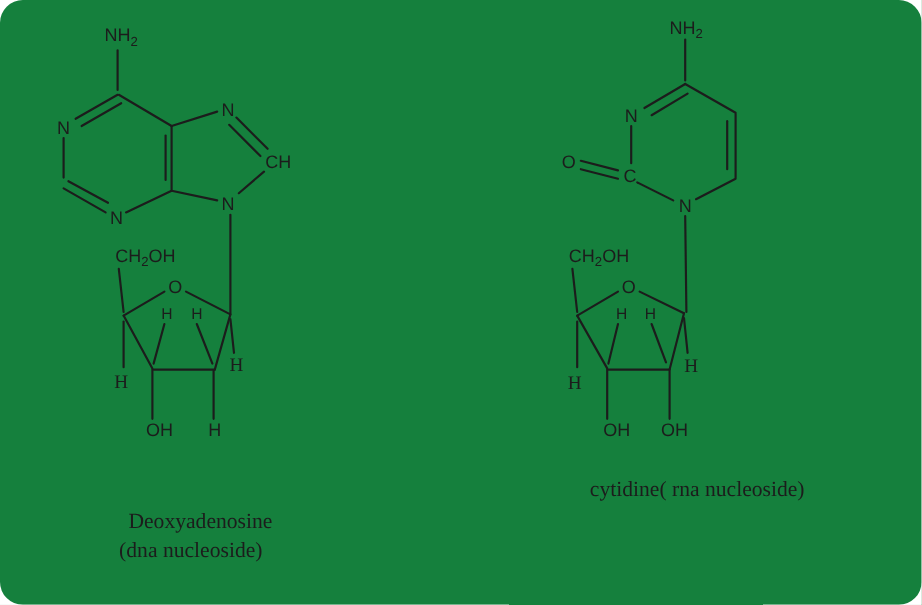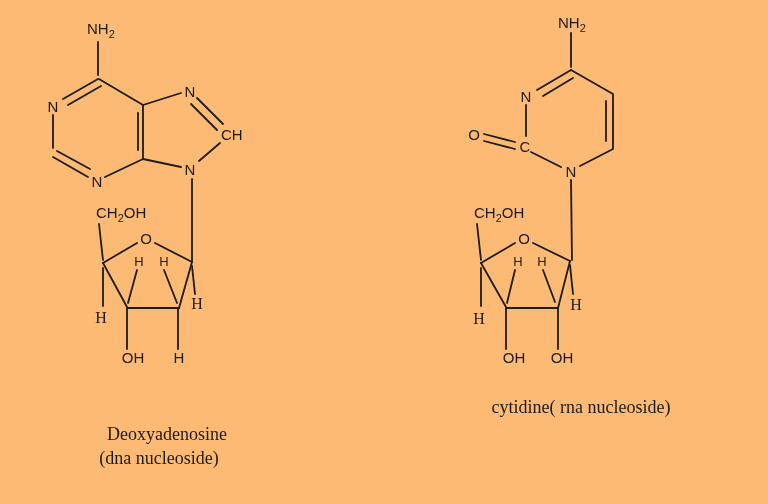--- a/index.html
+++ b/index.html
@@ -1,21 +1,22 @@
 <!DOCTYPE html>
 <html><head>
 <meta charset="utf-8">
 <style>
   html, body { margin: 0; padding: 0; background: #ffffff; }
   .page {
     position: relative;
     width: 768px;
     height: 504px;
-    background: #fdba74;
+    background: #15803d;
     overflow: hidden;
+    border-radius: 19px;
   }
   svg { display: block; }
   .bond {
     stroke: #1c1c1c;
     stroke-width: 1.8;
     stroke-linecap: round;
     fill: none;
   }
   .atom {
     font-family: "Liberation Sans", "DejaVu Sans", sans-serif;

